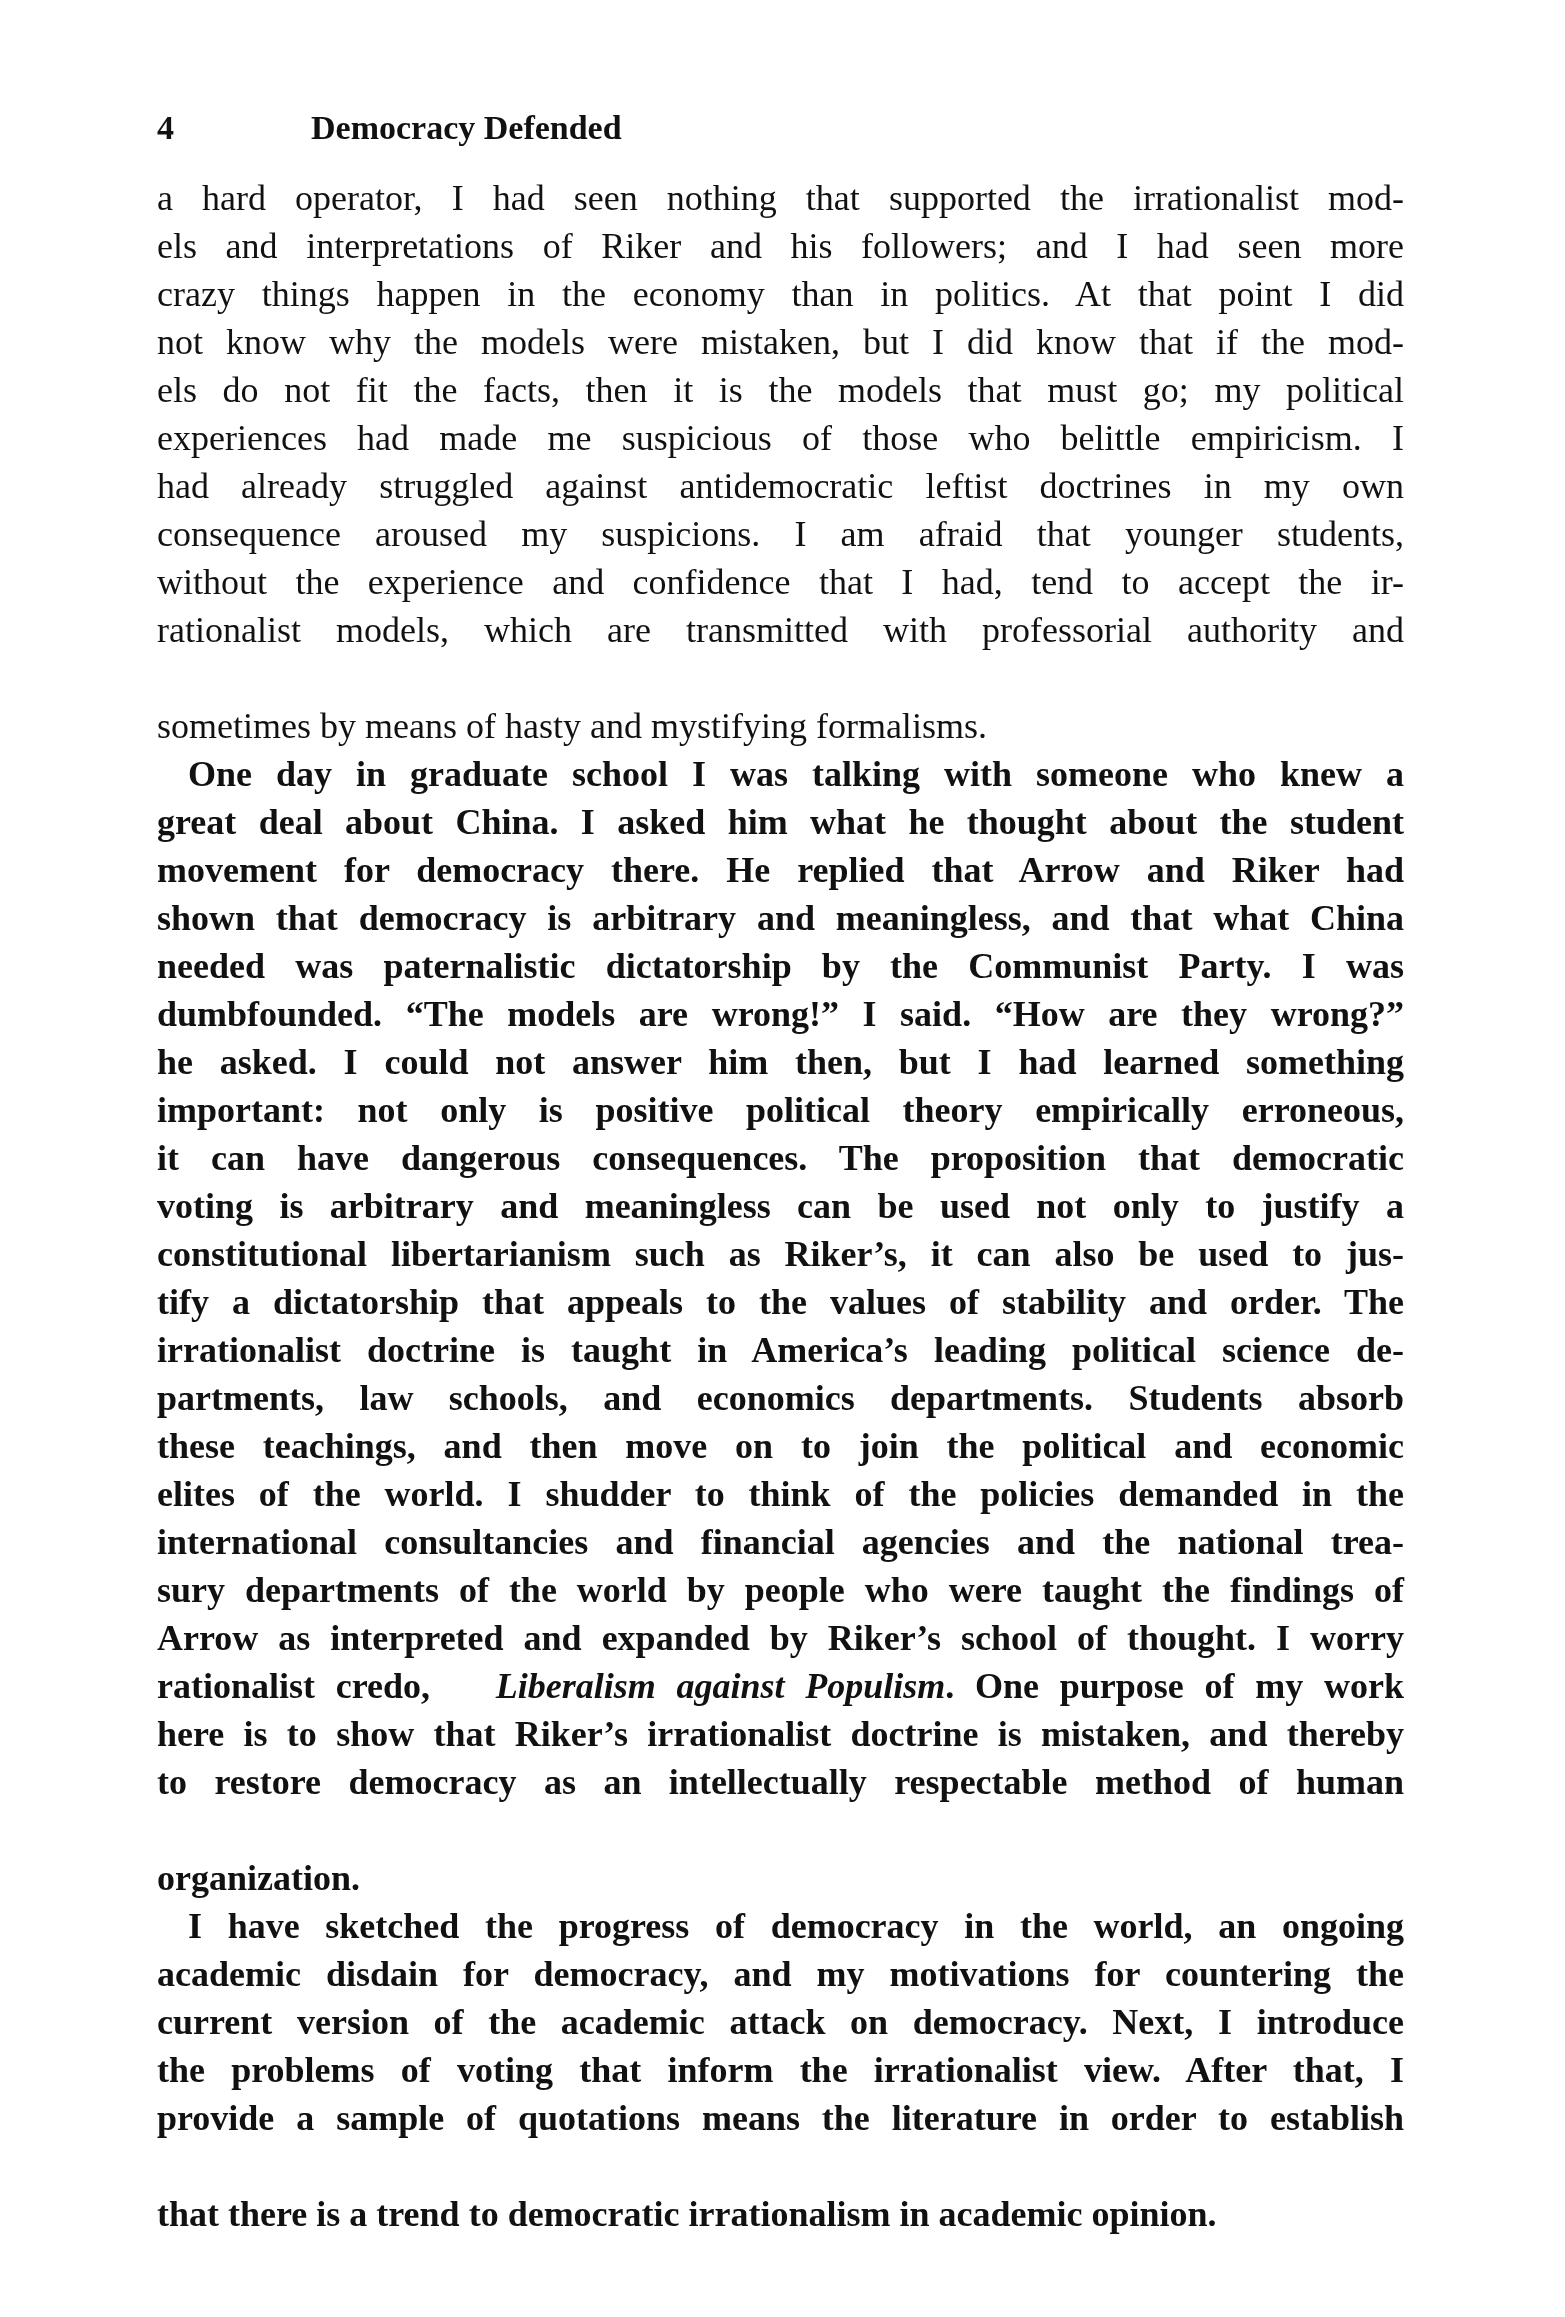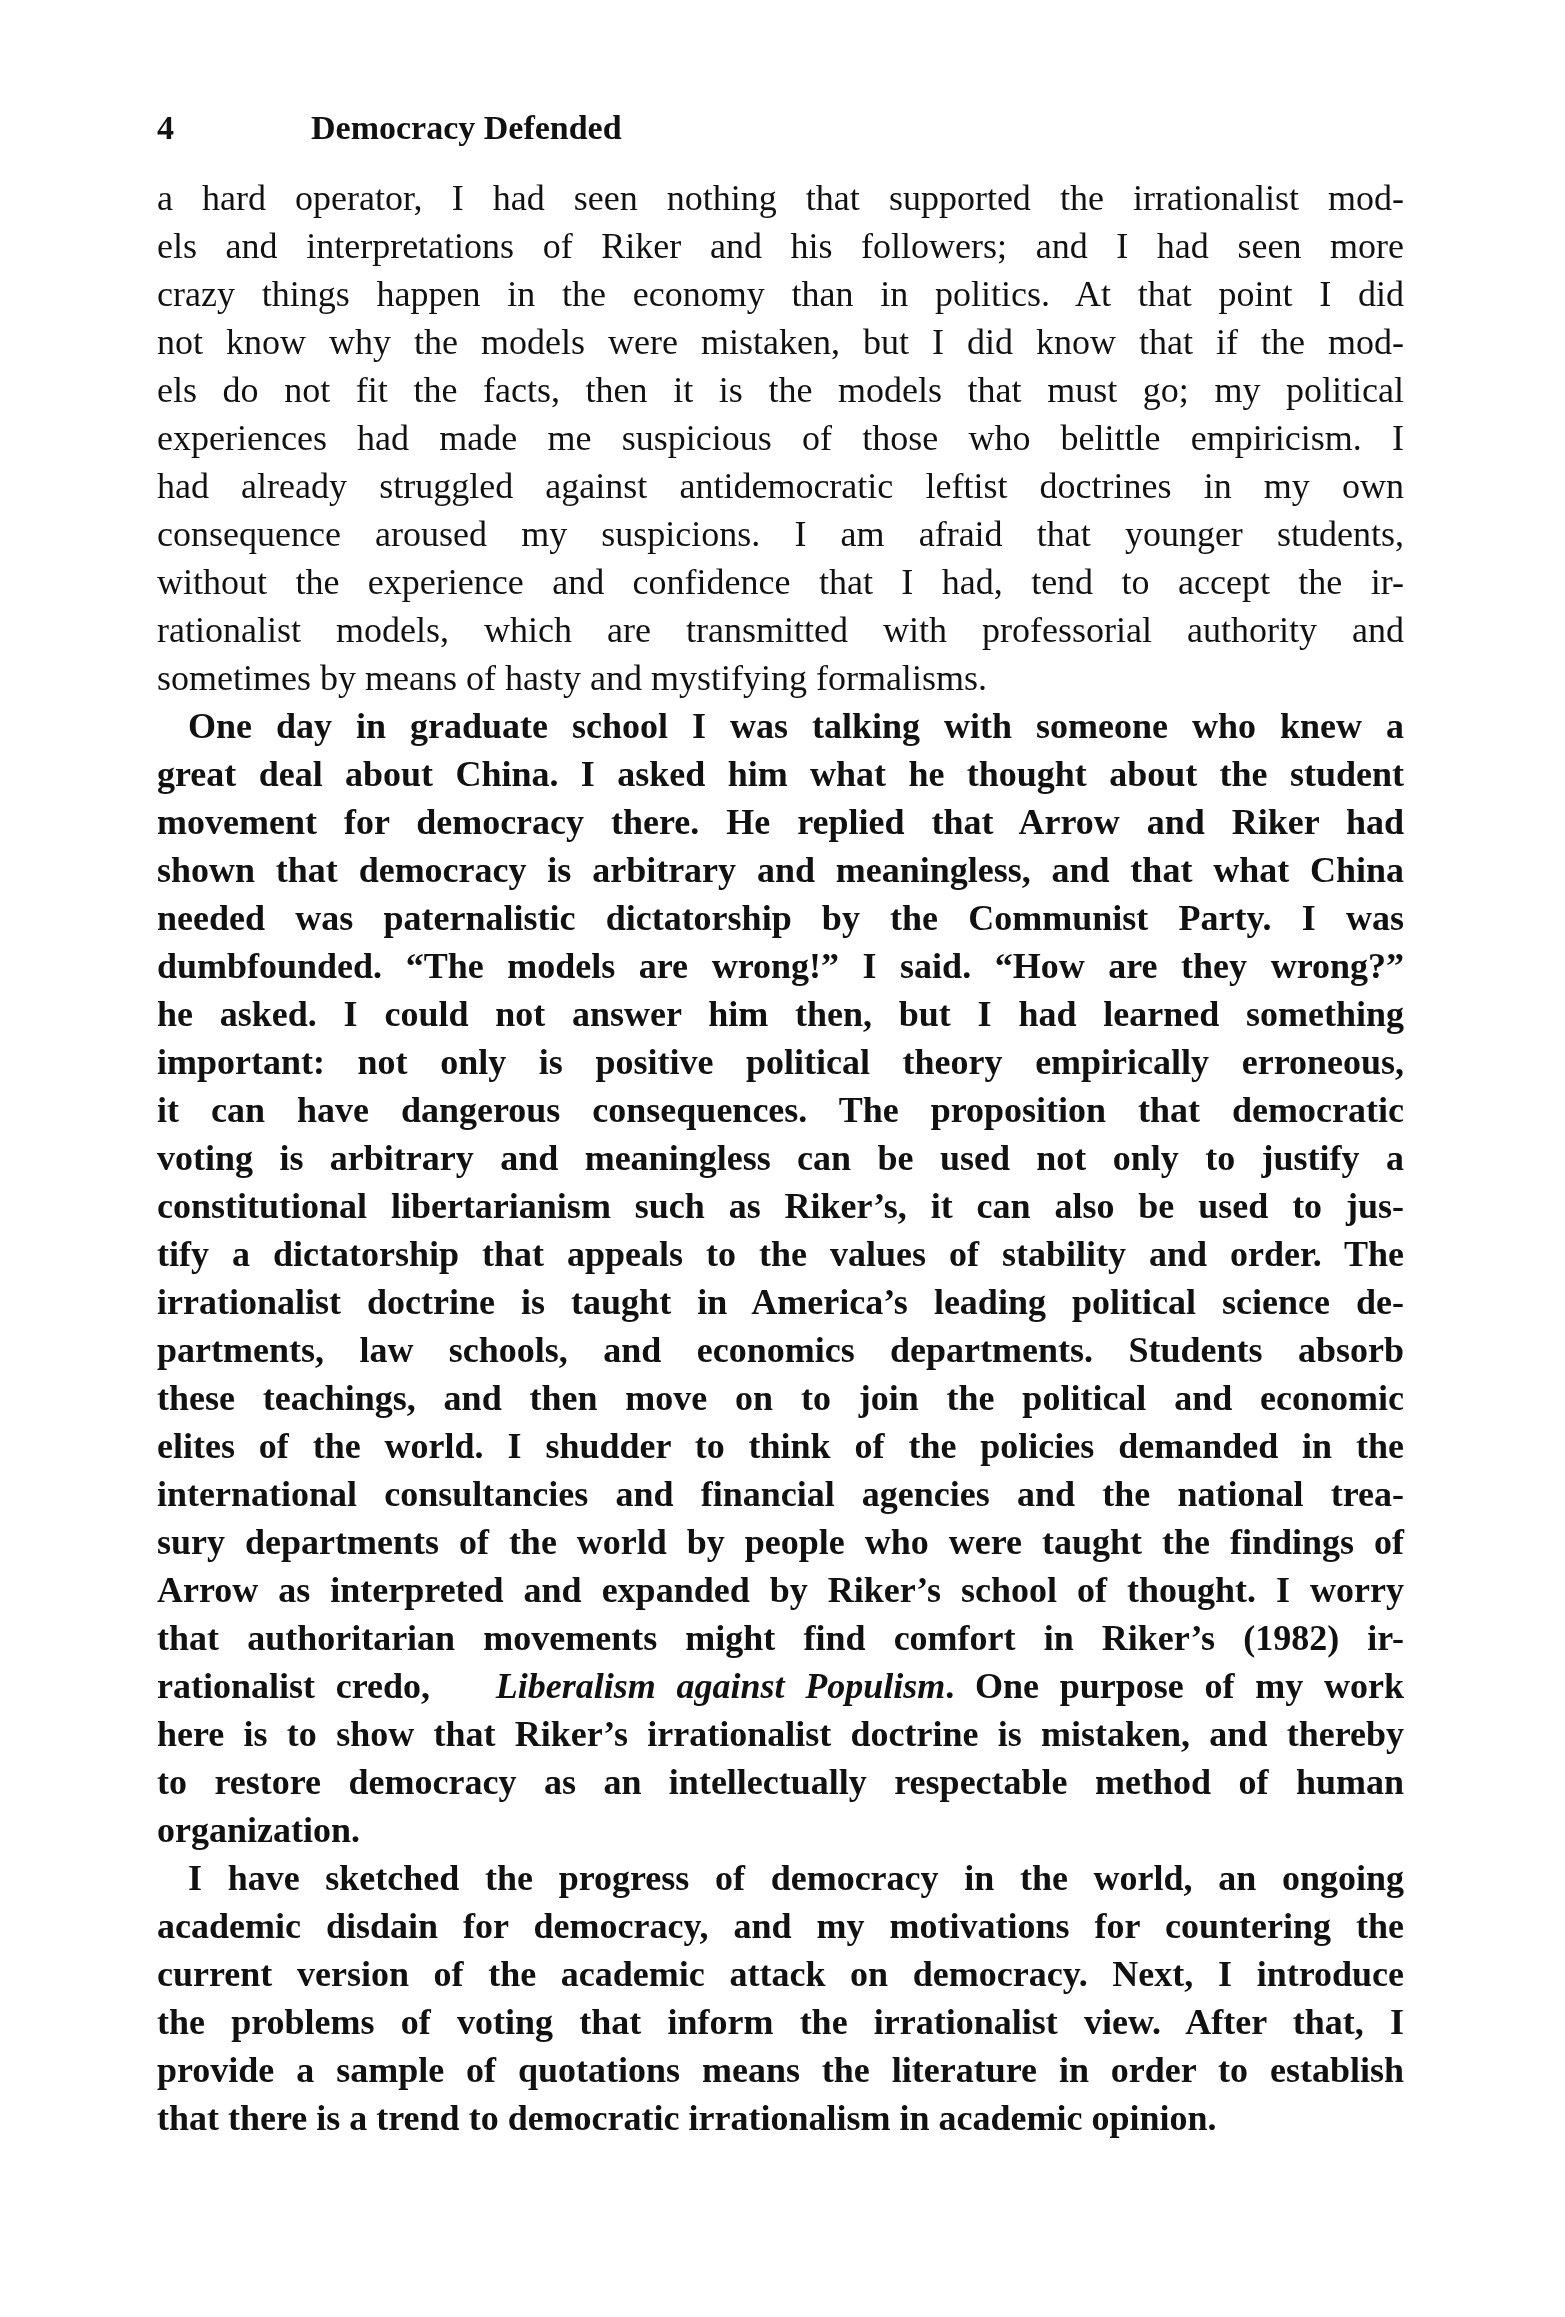--- a/index.html
+++ b/index.html
@@ -56,20 +56,21 @@
       text-indent: 31px;
     }
     .line {
       display: block;
       text-align: justify;
       text-align-last: justify;
       white-space: nowrap;
     }
     .line.last {
       text-align-last: left;
+      margin-top: 48px;
     }
     .para.indent .line:first-child {
       padding-left: 31px;
       text-indent: 0;
     }
     .para.indent .line {
       text-indent: 0;
       font-weight: bold;
     }
     em {
@@ -112,21 +113,20 @@
         <span class="line">voting is arbitrary and meaningless can be used not only to justify a</span>
         <span class="line">constitutional libertarianism such as Riker’s, it can also be used to jus-</span>
         <span class="line">tify a dictatorship that appeals to the values of stability and order. The</span>
         <span class="line">irrationalist doctrine is taught in America’s leading political science de-</span>
         <span class="line">partments, law schools, and economics departments. Students absorb</span>
         <span class="line">these teachings, and then move on to join the political and economic</span>
         <span class="line">elites of the world. I shudder to think of the policies demanded in the</span>
         <span class="line">international consultancies and financial agencies and the national trea-</span>
         <span class="line">sury departments of the world by people who were taught the findings of</span>
         <span class="line">Arrow as interpreted and expanded by Riker’s school of thought. I worry</span>
-        <span class="line">that authoritarian movements might find comfort in Riker’s (1982) ir-</span>
         <span class="line"><span>rationalist credo, </span><em>Liberalism against Populism</em><span>. One purpose of my work</span></span>
         <span class="line">here is to show that Riker’s irrationalist doctrine is mistaken, and thereby</span>
         <span class="line">to restore democracy as an intellectually respectable method of human</span>
         <span class="line last">organization.</span>
       </p>
       <p class="para indent">
         <span class="line">I have sketched the progress of democracy in the world, an ongoing</span>
         <span class="line">academic disdain for democracy, and my motivations for countering the</span>
         <span class="line">current version of the academic attack on democracy. Next, I introduce</span>
         <span class="line">the problems of voting that inform the irrationalist view. After that, I</span>

